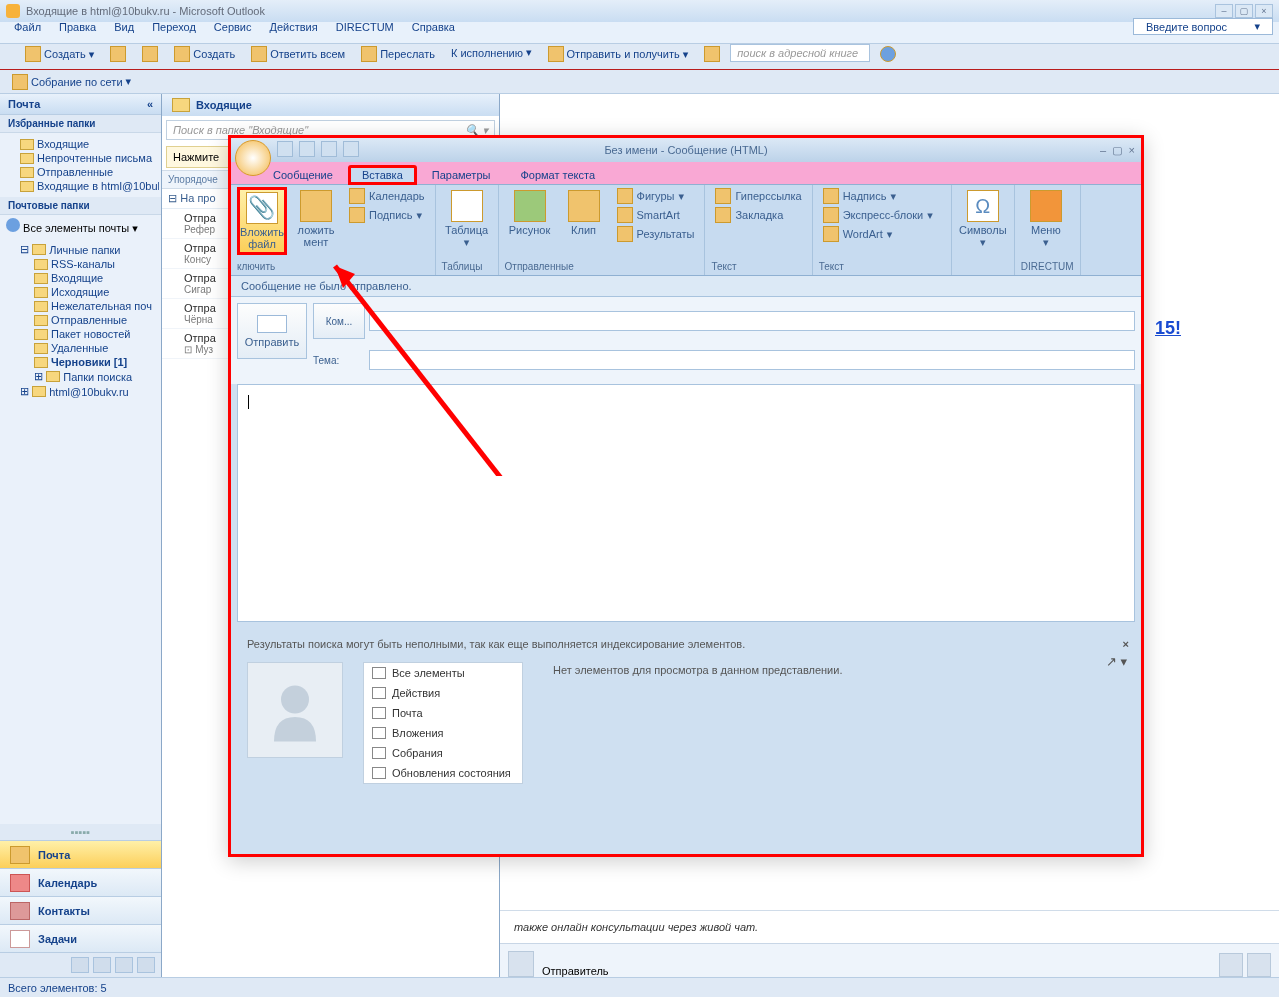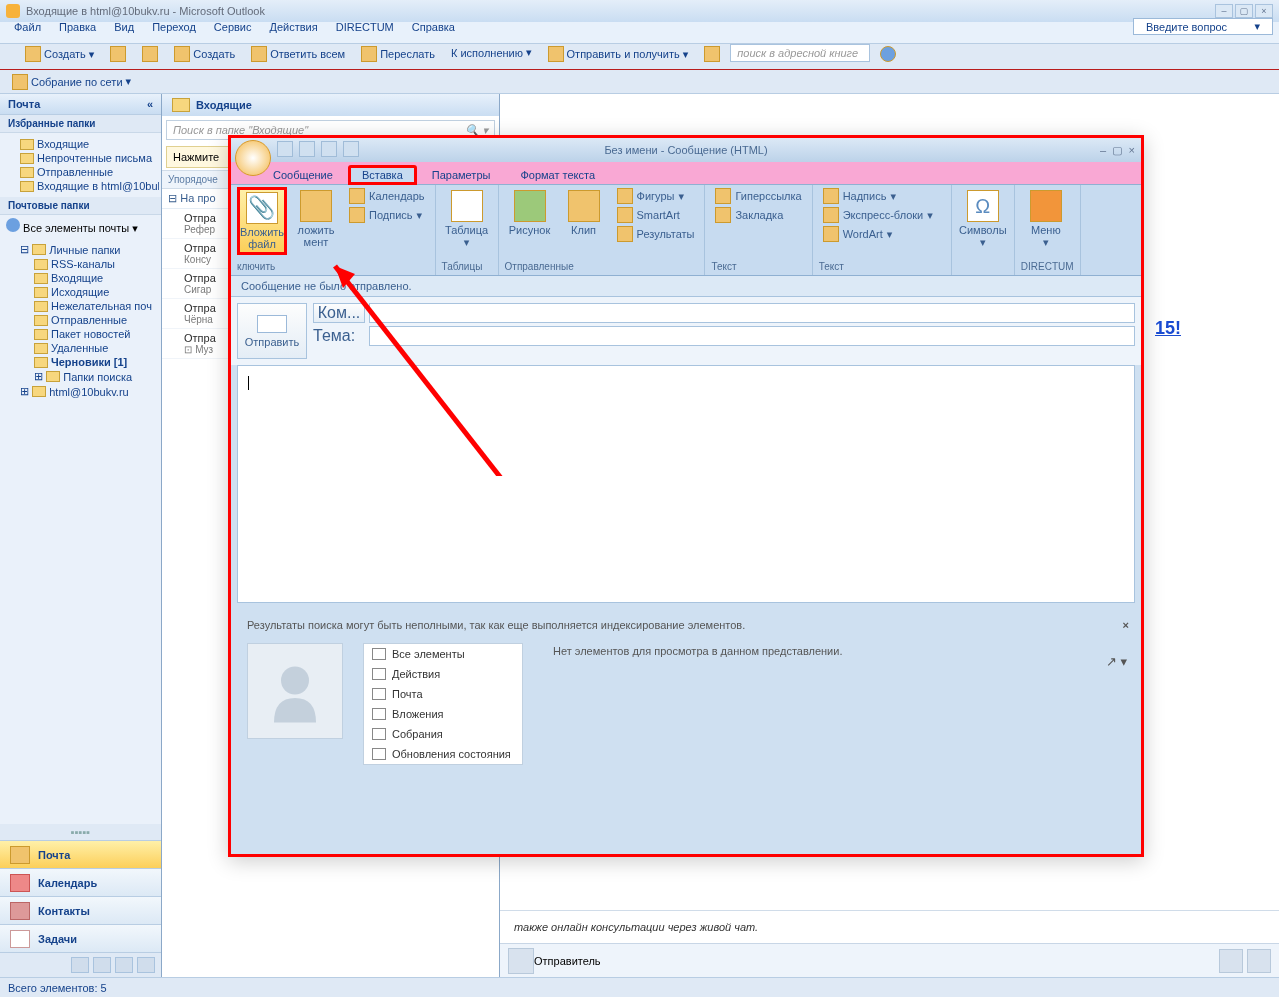--- a/index.html
+++ b/index.html
@@ -36,21 +36,21 @@
 .srch{margin:4px;height:20px;border:1px solid #c0d0e0;background:#fff;color:#999;padding:0 6px;display:flex;align-items:center;font-style:italic}
 .infobar{margin:2px 4px;padding:4px 6px;background:#fff8df;border:1px solid #e0d090}
 .sorthdr{padding:3px 6px;background:#eef4fb;border-top:1px solid #d0dce9;border-bottom:1px solid #d0dce9;color:#5a7aa3;font-size:10px}
 .dgrp{padding:3px 6px;color:#3a5f8f;border-bottom:1px solid #e5edf5}
 .msgitem{padding:3px 6px 3px 22px;border-bottom:1px solid #f0f4f9}
 .msgitem .s{color:#2b2b2b}
 .msgitem .p{color:#7a7a7a;font-size:10px}
 .readpane{flex:1;background:#fff;display:flex;flex-direction:column}
 .rdhdr{padding:8px 14px;font-weight:bold;font-size:16px;color:#1a1a1a}
 .rdfoot{margin-top:auto;padding:10px 14px;font-style:italic;color:#333;border-top:1px solid #d0dce9}
-.senderbar{height:34px;border-top:1px solid #c8d6e6;display:flex;align-items:center;padding:0 8px;background:#eef4fb}
+.senderbar{height:34px;border-top:1px solid #c8d6e6;display:flex;align-items:flex-end;padding:0 8px;gap:8px;background:#eef4fb}
 .senderbar .av{width:26px;height:26px;background:#d8e2ee;border:1px solid #b8c9db}
 .status{height:20px;background:#dfe9f5;border-top:1px solid #b8cde3;padding:0 8px;display:flex;align-items:center;color:#15428b}
 
 .compose{position:absolute;left:228px;top:135px;width:916px;height:722px;background:#cfe0f1;border:3px solid red;box-shadow:0 4px 20px rgba(0,0,0,.2)}
 .cw-title{height:24px;background:linear-gradient(#dce9f6,#bcd2e9);display:flex;align-items:center;color:#4a6a92;position:relative}
 .cw-title .office{width:36px;height:36px;background:radial-gradient(#fff,#f3b84a);border-radius:50%;border:1px solid #d89a2a;position:absolute;left:4px;top:2px;z-index:3}
 .cw-qat{position:absolute;left:46px;top:3px;display:flex;gap:6px}
 .cw-qat span{width:16px;height:16px;background:#d0e0f0;border:1px solid #a0bcd8}
 .cw-title .ttl{margin:0 auto}
 .cw-title .wc{position:absolute;right:6px;display:flex;gap:6px;color:#627591}
@@ -68,21 +68,21 @@
 .bigbtn.attach .bic{background:#fff;border:1px solid #cc9a2e;display:flex;align-items:center;justify-content:center;font-size:22px;color:#555}
 .smallbtn{display:flex;align-items:center;gap:4px;padding:1px 4px;color:#3a5f8f;white-space:nowrap}
 .smallbtn .sic{width:16px;height:16px;background:#f0c36d;border:1px solid #cc9a2e;flex-shrink:0}
 .vstack{display:flex;flex-direction:column;gap:1px}
 .infomsg{background:#dce9f6;padding:4px 10px;color:#3a5f8f;border-bottom:1px solid #a8c3de}
 .cform{background:#eef4fb;padding:6px;display:flex;gap:6px}
 .sendbtn{width:70px;height:56px;background:linear-gradient(#fdfdfd,#e4edf6);border:1px solid #a8c3de;display:flex;flex-direction:column;align-items:center;justify-content:center;color:#3a5f8f;gap:3px}
 .sendbtn .si{width:30px;height:18px;background:#fff;border:1px solid #9bb9d9}
 .fields{flex:1;display:flex;flex-direction:column;gap:3px}
 .frow{display:flex;gap:4px;align-items:center}
-.flbl{width:52px;height:20px;background:linear-gradient(#fdfdfd,#e4edf6);border:1px solid #a8c3de;display:flex;align-items:center;justify-content:center;color:#3a5f8f;font-size:16px}
+.flbl{width:52px;height:36px;background:linear-gradient(#fdfdfd,#e4edf6);border:1px solid #a8c3de;display:flex;align-items:center;justify-content:center;color:#3a5f8f;font-size:10px}
 .finp{flex:1;height:20px;background:#fff;border:1px solid #a8c3de}
 .cbody{background:#fff;border:1px solid #a8c3de;margin:0 6px;height:238px;padding:8px;position:relative}
 .cbody .cursor{width:1px;height:14px;background:#000;position:absolute;left:10px;top:10px}
 .searchres{padding:6px 16px;color:#555;position:relative}
 .searchres .x{position:absolute;right:12px;top:6px;font-weight:bold;color:#555}
 .ppane{display:flex;padding:6px 16px;gap:20px}
 .avatar{width:96px;height:96px;background:#e8eef4;border:1px solid #c0d0e0;display:flex;align-items:center;justify-content:center}
 .avatar svg{width:70px;height:70px;fill:#c4d0dc}
 .plist{border:1px solid #c0d0e0;background:#fff;width:160px}
 .plist .pi{padding:4px 8px;display:flex;gap:6px;color:#333}

